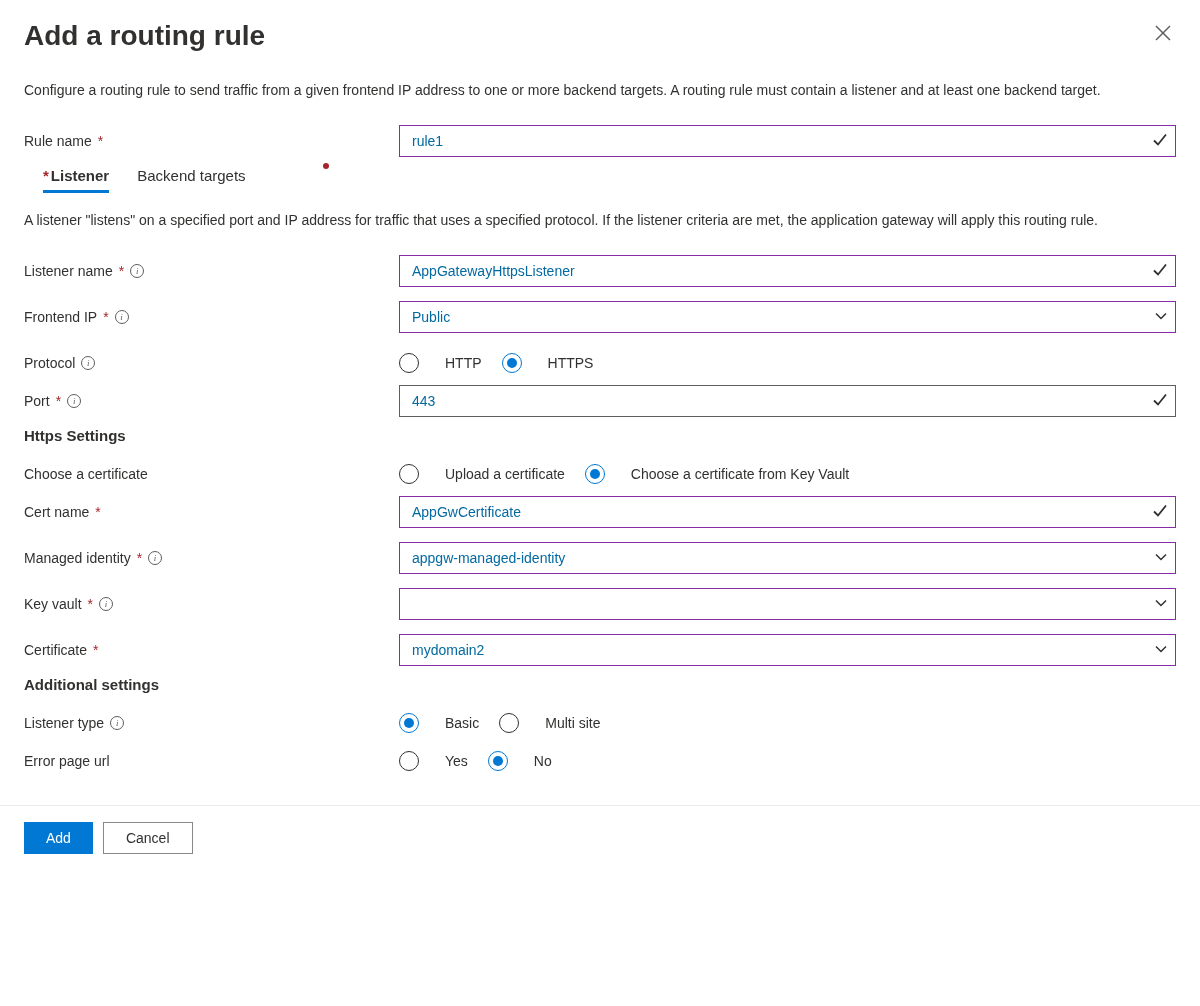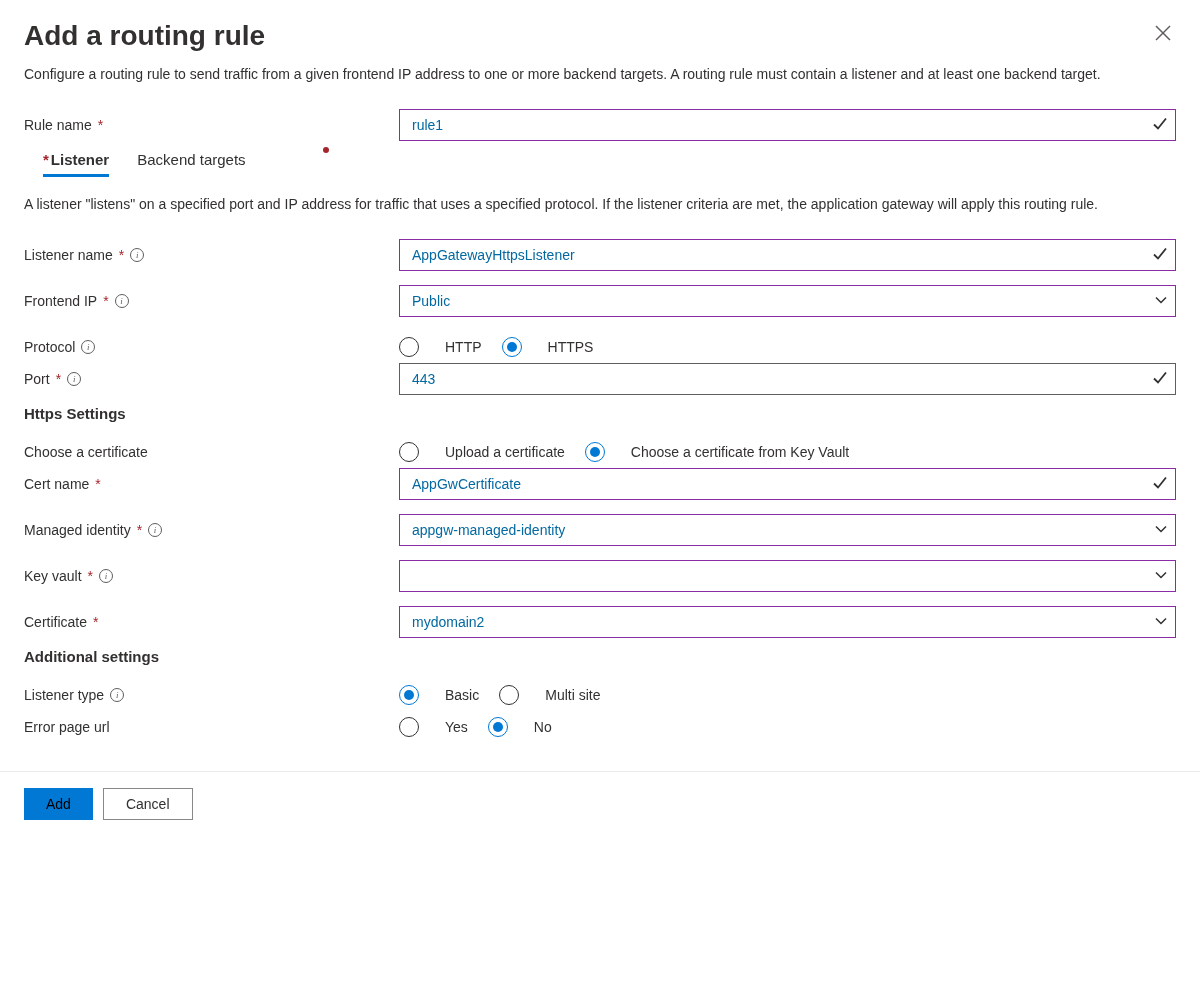--- a/index.html
+++ b/index.html
@@ -15,21 +15,21 @@
       width: 1200px;
       padding: 0;
     }
     .panel {
       padding: 20px 24px 0 24px;
     }
     .header-row {
       display: flex;
       justify-content: space-between;
       align-items: flex-start;
-      margin-bottom: 12px;
+      margin-bottom: 28px;
     }
     .title {
       font-size: 28px;
       font-weight: 600;
       color: #323130;
     }
     .close-icon {
       cursor: pointer;
       padding: 4px;
     }
@@ -41,20 +41,21 @@
     }
     .description {
       font-size: 14px;
       color: #323130;
       line-height: 1.5;
       margin-bottom: 24px;
     }
     .form-row {
       display: flex;
       align-items: center;
+      margin-bottom: 6px;
       min-height: 32px;
     }
     .form-row.tight {
       margin-bottom: 14px;
     }
     .label-col {
       width: 375px;
       flex-shrink: 0;
       display: flex;
       align-items: center;
@@ -214,21 +215,21 @@
     }
     .btn {
       height: 32px;
       padding: 0 22px;
       font-size: 14px;
       cursor: pointer;
       border: none;
     }
     .btn-primary {
       background: #0078d4;
-      color: #000000;
+      color: #ffffff;
       font-weight: 400;
     }
     .btn-secondary {
       background: #fff;
       color: #323130;
       border: 1px solid #8a8886;
     }
   </style>
 </head>
 <body>

